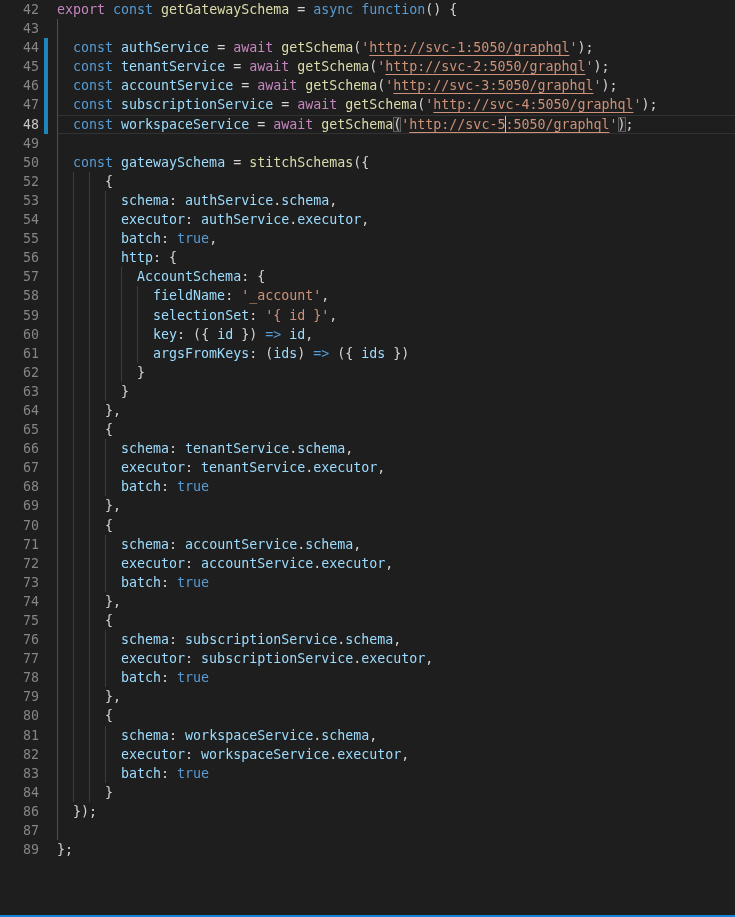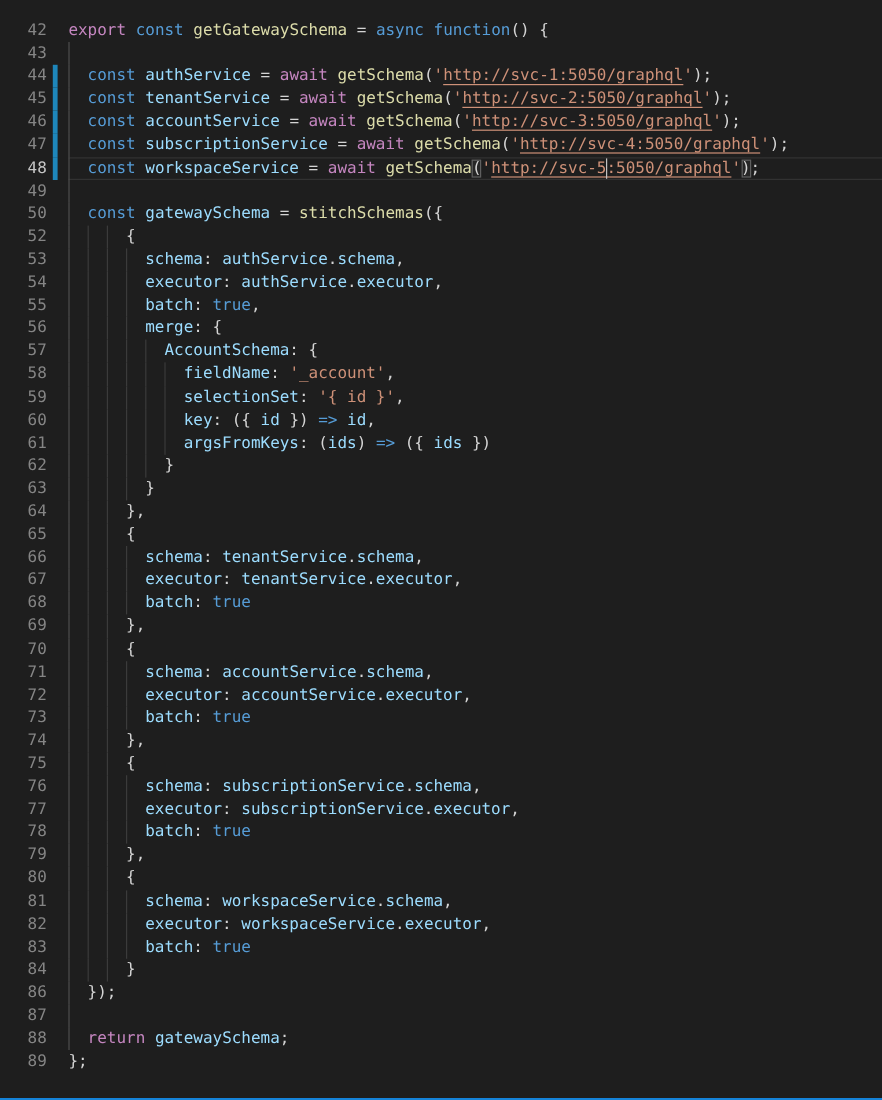--- a/index.html
+++ b/index.html
@@ -6,21 +6,21 @@
     margin: 0; padding: 0;
     width: 735px; height: 917px;
     overflow: hidden;
     background: var(--background, #1e1e1e);
     font-family: "DejaVu Sans Mono", "Liberation Mono", monospace;
     font-size: 13.3px;
   }
   .editor {
     position: relative;
     width: 735px; height: 917px;
-    padding-top: 16px;
+    padding-top: 0;
     box-sizing: border-box;
   }
   .row {
     display: flex;
     height: 19.1px;
     line-height: 19.1px;
     white-space: pre;
     position: relative;
   }
   .gutter {
@@ -100,21 +100,21 @@
       <div class="row"><div class="gutter"><div class="num">45</div><div class="git-bar"></div></div><div class="code"><i class="guide g0" style="left: 0px;"></i><span class="tok-punc">  </span><span class="tok-kw">const</span><span class="tok-punc"> </span><span class="tok-var">tenantService</span><span class="tok-punc"> = </span><span class="tok-ctrl">await</span><span class="tok-punc"> </span><span class="tok-fn">getSchema</span><span class="tok-punc">(</span><span class="tok-str">'</span><span class="tok-str lnk">http://svc-2:5050/graphql</span><span class="tok-str">'</span><span class="tok-punc">);</span></div></div>
       <div class="row"><div class="gutter"><div class="num">46</div><div class="git-bar"></div></div><div class="code"><i class="guide g0" style="left: 0px;"></i><span class="tok-punc">  </span><span class="tok-kw">const</span><span class="tok-punc"> </span><span class="tok-var">accountService</span><span class="tok-punc"> = </span><span class="tok-ctrl">await</span><span class="tok-punc"> </span><span class="tok-fn">getSchema</span><span class="tok-punc">(</span><span class="tok-str">'</span><span class="tok-str lnk">http://svc-3:5050/graphql</span><span class="tok-str">'</span><span class="tok-punc">);</span></div></div>
       <div class="row"><div class="gutter"><div class="num">47</div><div class="git-bar"></div></div><div class="code"><i class="guide g0" style="left: 0px;"></i><span class="tok-punc">  </span><span class="tok-kw">const</span><span class="tok-punc"> </span><span class="tok-var">subscriptionService</span><span class="tok-punc"> = </span><span class="tok-ctrl">await</span><span class="tok-punc"> </span><span class="tok-fn">getSchema</span><span class="tok-punc">(</span><span class="tok-str">'</span><span class="tok-str lnk">http://svc-4:5050/graphql</span><span class="tok-str">'</span><span class="tok-punc">);</span></div></div>
       <div class="row active"><div class="gutter"><div class="num">48</div><div class="git-bar"></div></div><div class="code"><i class="guide g0" style="left: 0px;"></i><span class="tok-punc">  </span><span class="tok-kw">const</span><span class="tok-punc"> </span><span class="tok-var">workspaceService</span><span class="tok-punc"> = </span><span class="tok-ctrl">await</span><span class="tok-punc"> </span><span class="tok-fn">getSchema</span><span class="tok-punc match">(</span><span class="tok-str">'</span><span class="tok-str lnk">http://svc-5</span><span class="caret"></span><span class="tok-str lnk">:5050/graphql</span><span class="tok-str">'</span><span class="tok-punc match">)</span><span class="tok-punc">;</span></div></div>
       <div class="row"><div class="gutter"><div class="num">49</div></div><div class="code"><i class="guide g0" style="left: 0px;"></i></div></div>
       <div class="row"><div class="gutter"><div class="num">50</div></div><div class="code"><i class="guide g0" style="left: 0px;"></i><span class="tok-punc">  </span><span class="tok-kw">const</span><span class="tok-punc"> </span><span class="tok-var">gatewaySchema</span><span class="tok-punc"> = </span><span class="tok-fn">stitchSchemas</span><span class="tok-punc">({</span></div></div>
       <div class="row"><div class="gutter"><div class="num">52</div></div><div class="code"><i class="guide g0" style="left: 0px;"></i><i class="guide" style="left: 16px;"></i><i class="guide" style="left: 32px;"></i><span class="tok-punc">      {</span></div></div>
       <div class="row"><div class="gutter"><div class="num">53</div></div><div class="code"><i class="guide g0" style="left: 0px;"></i><i class="guide" style="left: 16px;"></i><i class="guide" style="left: 32px;"></i><i class="guide" style="left: 48px;"></i><span class="tok-punc">        </span><span class="tok-var">schema</span><span class="tok-punc">: </span><span class="tok-var">authService</span><span class="tok-punc">.</span><span class="tok-var">schema</span><span class="tok-punc">,</span></div></div>
       <div class="row"><div class="gutter"><div class="num">54</div></div><div class="code"><i class="guide g0" style="left: 0px;"></i><i class="guide" style="left: 16px;"></i><i class="guide" style="left: 32px;"></i><i class="guide" style="left: 48px;"></i><span class="tok-punc">        </span><span class="tok-var">executor</span><span class="tok-punc">: </span><span class="tok-var">authService</span><span class="tok-punc">.</span><span class="tok-var">executor</span><span class="tok-punc">,</span></div></div>
       <div class="row"><div class="gutter"><div class="num">55</div></div><div class="code"><i class="guide g0" style="left: 0px;"></i><i class="guide" style="left: 16px;"></i><i class="guide" style="left: 32px;"></i><i class="guide" style="left: 48px;"></i><span class="tok-punc">        </span><span class="tok-var">batch</span><span class="tok-punc">: </span><span class="tok-kw">true</span><span class="tok-punc">,</span></div></div>
-      <div class="row"><div class="gutter"><div class="num">56</div></div><div class="code"><i class="guide g0" style="left: 0px;"></i><i class="guide" style="left: 16px;"></i><i class="guide" style="left: 32px;"></i><i class="guide" style="left: 48px;"></i><span class="tok-punc">        </span><span class="tok-var">merge</span><span class="tok-punc">: {</span></div></div>
+      <div class="row"><div class="gutter"><div class="num">56</div></div><div class="code"><i class="guide g0" style="left: 0px;"></i><i class="guide" style="left: 16px;"></i><i class="guide" style="left: 32px;"></i><i class="guide" style="left: 48px;"></i><span class="tok-punc">        </span><span class="tok-var">http</span><span class="tok-punc">: {</span></div></div>
       <div class="row"><div class="gutter"><div class="num">57</div></div><div class="code"><i class="guide g0" style="left: 0px;"></i><i class="guide" style="left: 16px;"></i><i class="guide" style="left: 32px;"></i><i class="guide" style="left: 48px;"></i><i class="guide" style="left: 64px;"></i><span class="tok-punc">          </span><span class="tok-var">AccountSchema</span><span class="tok-punc">: {</span></div></div>
       <div class="row"><div class="gutter"><div class="num">58</div></div><div class="code"><i class="guide g0" style="left: 0px;"></i><i class="guide" style="left: 16px;"></i><i class="guide" style="left: 32px;"></i><i class="guide" style="left: 48px;"></i><i class="guide" style="left: 64px;"></i><i class="guide" style="left: 80px;"></i><span class="tok-punc">            </span><span class="tok-var">fieldName</span><span class="tok-punc">: </span><span class="tok-str">'_account'</span><span class="tok-punc">,</span></div></div>
       <div class="row"><div class="gutter"><div class="num">59</div></div><div class="code"><i class="guide g0" style="left: 0px;"></i><i class="guide" style="left: 16px;"></i><i class="guide" style="left: 32px;"></i><i class="guide" style="left: 48px;"></i><i class="guide" style="left: 64px;"></i><i class="guide" style="left: 80px;"></i><span class="tok-punc">            </span><span class="tok-var">selectionSet</span><span class="tok-punc">: </span><span class="tok-str">'{ id }'</span><span class="tok-punc">,</span></div></div>
       <div class="row"><div class="gutter"><div class="num">60</div></div><div class="code"><i class="guide g0" style="left: 0px;"></i><i class="guide" style="left: 16px;"></i><i class="guide" style="left: 32px;"></i><i class="guide" style="left: 48px;"></i><i class="guide" style="left: 64px;"></i><i class="guide" style="left: 80px;"></i><span class="tok-punc">            </span><span class="tok-var">key</span><span class="tok-punc">: ({ </span><span class="tok-var">id</span><span class="tok-punc"> }) </span><span class="tok-kw">=&gt;</span><span class="tok-punc"> </span><span class="tok-var">id</span><span class="tok-punc">,</span></div></div>
       <div class="row"><div class="gutter"><div class="num">61</div></div><div class="code"><i class="guide g0" style="left: 0px;"></i><i class="guide" style="left: 16px;"></i><i class="guide" style="left: 32px;"></i><i class="guide" style="left: 48px;"></i><i class="guide" style="left: 64px;"></i><i class="guide" style="left: 80px;"></i><span class="tok-punc">            </span><span class="tok-var">argsFromKeys</span><span class="tok-punc">: (</span><span class="tok-var">ids</span><span class="tok-punc">) </span><span class="tok-kw">=&gt;</span><span class="tok-punc"> ({ </span><span class="tok-var">ids</span><span class="tok-punc"> })</span></div></div>
       <div class="row"><div class="gutter"><div class="num">62</div></div><div class="code"><i class="guide g0" style="left: 0px;"></i><i class="guide" style="left: 16px;"></i><i class="guide" style="left: 32px;"></i><i class="guide" style="left: 48px;"></i><i class="guide" style="left: 64px;"></i><span class="tok-punc">          }</span></div></div>
       <div class="row"><div class="gutter"><div class="num">63</div></div><div class="code"><i class="guide g0" style="left: 0px;"></i><i class="guide" style="left: 16px;"></i><i class="guide" style="left: 32px;"></i><i class="guide" style="left: 48px;"></i><span class="tok-punc">        }</span></div></div>
       <div class="row"><div class="gutter"><div class="num">64</div></div><div class="code"><i class="guide g0" style="left: 0px;"></i><i class="guide" style="left: 16px;"></i><i class="guide" style="left: 32px;"></i><span class="tok-punc">      },</span></div></div>
       <div class="row"><div class="gutter"><div class="num">65</div></div><div class="code"><i class="guide g0" style="left: 0px;"></i><i class="guide" style="left: 16px;"></i><i class="guide" style="left: 32px;"></i><span class="tok-punc">      {</span></div></div>
       <div class="row"><div class="gutter"><div class="num">66</div></div><div class="code"><i class="guide g0" style="left: 0px;"></i><i class="guide" style="left: 16px;"></i><i class="guide" style="left: 32px;"></i><i class="guide" style="left: 48px;"></i><span class="tok-punc">        </span><span class="tok-var">schema</span><span class="tok-punc">: </span><span class="tok-var">tenantService</span><span class="tok-punc">.</span><span class="tok-var">schema</span><span class="tok-punc">,</span></div></div>
@@ -131,17 +131,16 @@
       <div class="row"><div class="gutter"><div class="num">77</div></div><div class="code"><i class="guide g0" style="left: 0px;"></i><i class="guide" style="left: 16px;"></i><i class="guide" style="left: 32px;"></i><i class="guide" style="left: 48px;"></i><span class="tok-punc">        </span><span class="tok-var">executor</span><span class="tok-punc">: </span><span class="tok-var">subscriptionService</span><span class="tok-punc">.</span><span class="tok-var">executor</span><span class="tok-punc">,</span></div></div>
       <div class="row"><div class="gutter"><div class="num">78</div></div><div class="code"><i class="guide g0" style="left: 0px;"></i><i class="guide" style="left: 16px;"></i><i class="guide" style="left: 32px;"></i><i class="guide" style="left: 48px;"></i><span class="tok-punc">        </span><span class="tok-var">batch</span><span class="tok-punc">: </span><span class="tok-kw">true</span></div></div>
       <div class="row"><div class="gutter"><div class="num">79</div></div><div class="code"><i class="guide g0" style="left: 0px;"></i><i class="guide" style="left: 16px;"></i><i class="guide" style="left: 32px;"></i><span class="tok-punc">      },</span></div></div>
       <div class="row"><div class="gutter"><div class="num">80</div></div><div class="code"><i class="guide g0" style="left: 0px;"></i><i class="guide" style="left: 16px;"></i><i class="guide" style="left: 32px;"></i><span class="tok-punc">      {</span></div></div>
       <div class="row"><div class="gutter"><div class="num">81</div></div><div class="code"><i class="guide g0" style="left: 0px;"></i><i class="guide" style="left: 16px;"></i><i class="guide" style="left: 32px;"></i><i class="guide" style="left: 48px;"></i><span class="tok-punc">        </span><span class="tok-var">schema</span><span class="tok-punc">: </span><span class="tok-var">workspaceService</span><span class="tok-punc">.</span><span class="tok-var">schema</span><span class="tok-punc">,</span></div></div>
       <div class="row"><div class="gutter"><div class="num">82</div></div><div class="code"><i class="guide g0" style="left: 0px;"></i><i class="guide" style="left: 16px;"></i><i class="guide" style="left: 32px;"></i><i class="guide" style="left: 48px;"></i><span class="tok-punc">        </span><span class="tok-var">executor</span><span class="tok-punc">: </span><span class="tok-var">workspaceService</span><span class="tok-punc">.</span><span class="tok-var">executor</span><span class="tok-punc">,</span></div></div>
       <div class="row"><div class="gutter"><div class="num">83</div></div><div class="code"><i class="guide g0" style="left: 0px;"></i><i class="guide" style="left: 16px;"></i><i class="guide" style="left: 32px;"></i><i class="guide" style="left: 48px;"></i><span class="tok-punc">        </span><span class="tok-var">batch</span><span class="tok-punc">: </span><span class="tok-kw">true</span></div></div>
       <div class="row"><div class="gutter"><div class="num">84</div></div><div class="code"><i class="guide g0" style="left: 0px;"></i><i class="guide" style="left: 16px;"></i><i class="guide" style="left: 32px;"></i><span class="tok-punc">      }</span></div></div>
       <div class="row"><div class="gutter"><div class="num">86</div></div><div class="code"><i class="guide g0" style="left: 0px;"></i><span class="tok-punc">  });</span></div></div>
       <div class="row"><div class="gutter"><div class="num">87</div></div><div class="code"><i class="guide g0" style="left: 0px;"></i></div></div>
-      <div class="row"><div class="gutter"><div class="num">88</div></div><div class="code"><i class="guide g0" style="left: 0px;"></i><span class="tok-punc">  </span><span class="tok-ctrl">return</span><span class="tok-punc"> </span><span class="tok-var">gatewaySchema</span><span class="tok-punc">;</span></div></div>
       <div class="row"><div class="gutter"><div class="num">89</div></div><div class="code"><span class="tok-punc">};</span></div></div>
     </div>
   <div class="bottom-border"></div>
 </div>
 
 </body></html>

